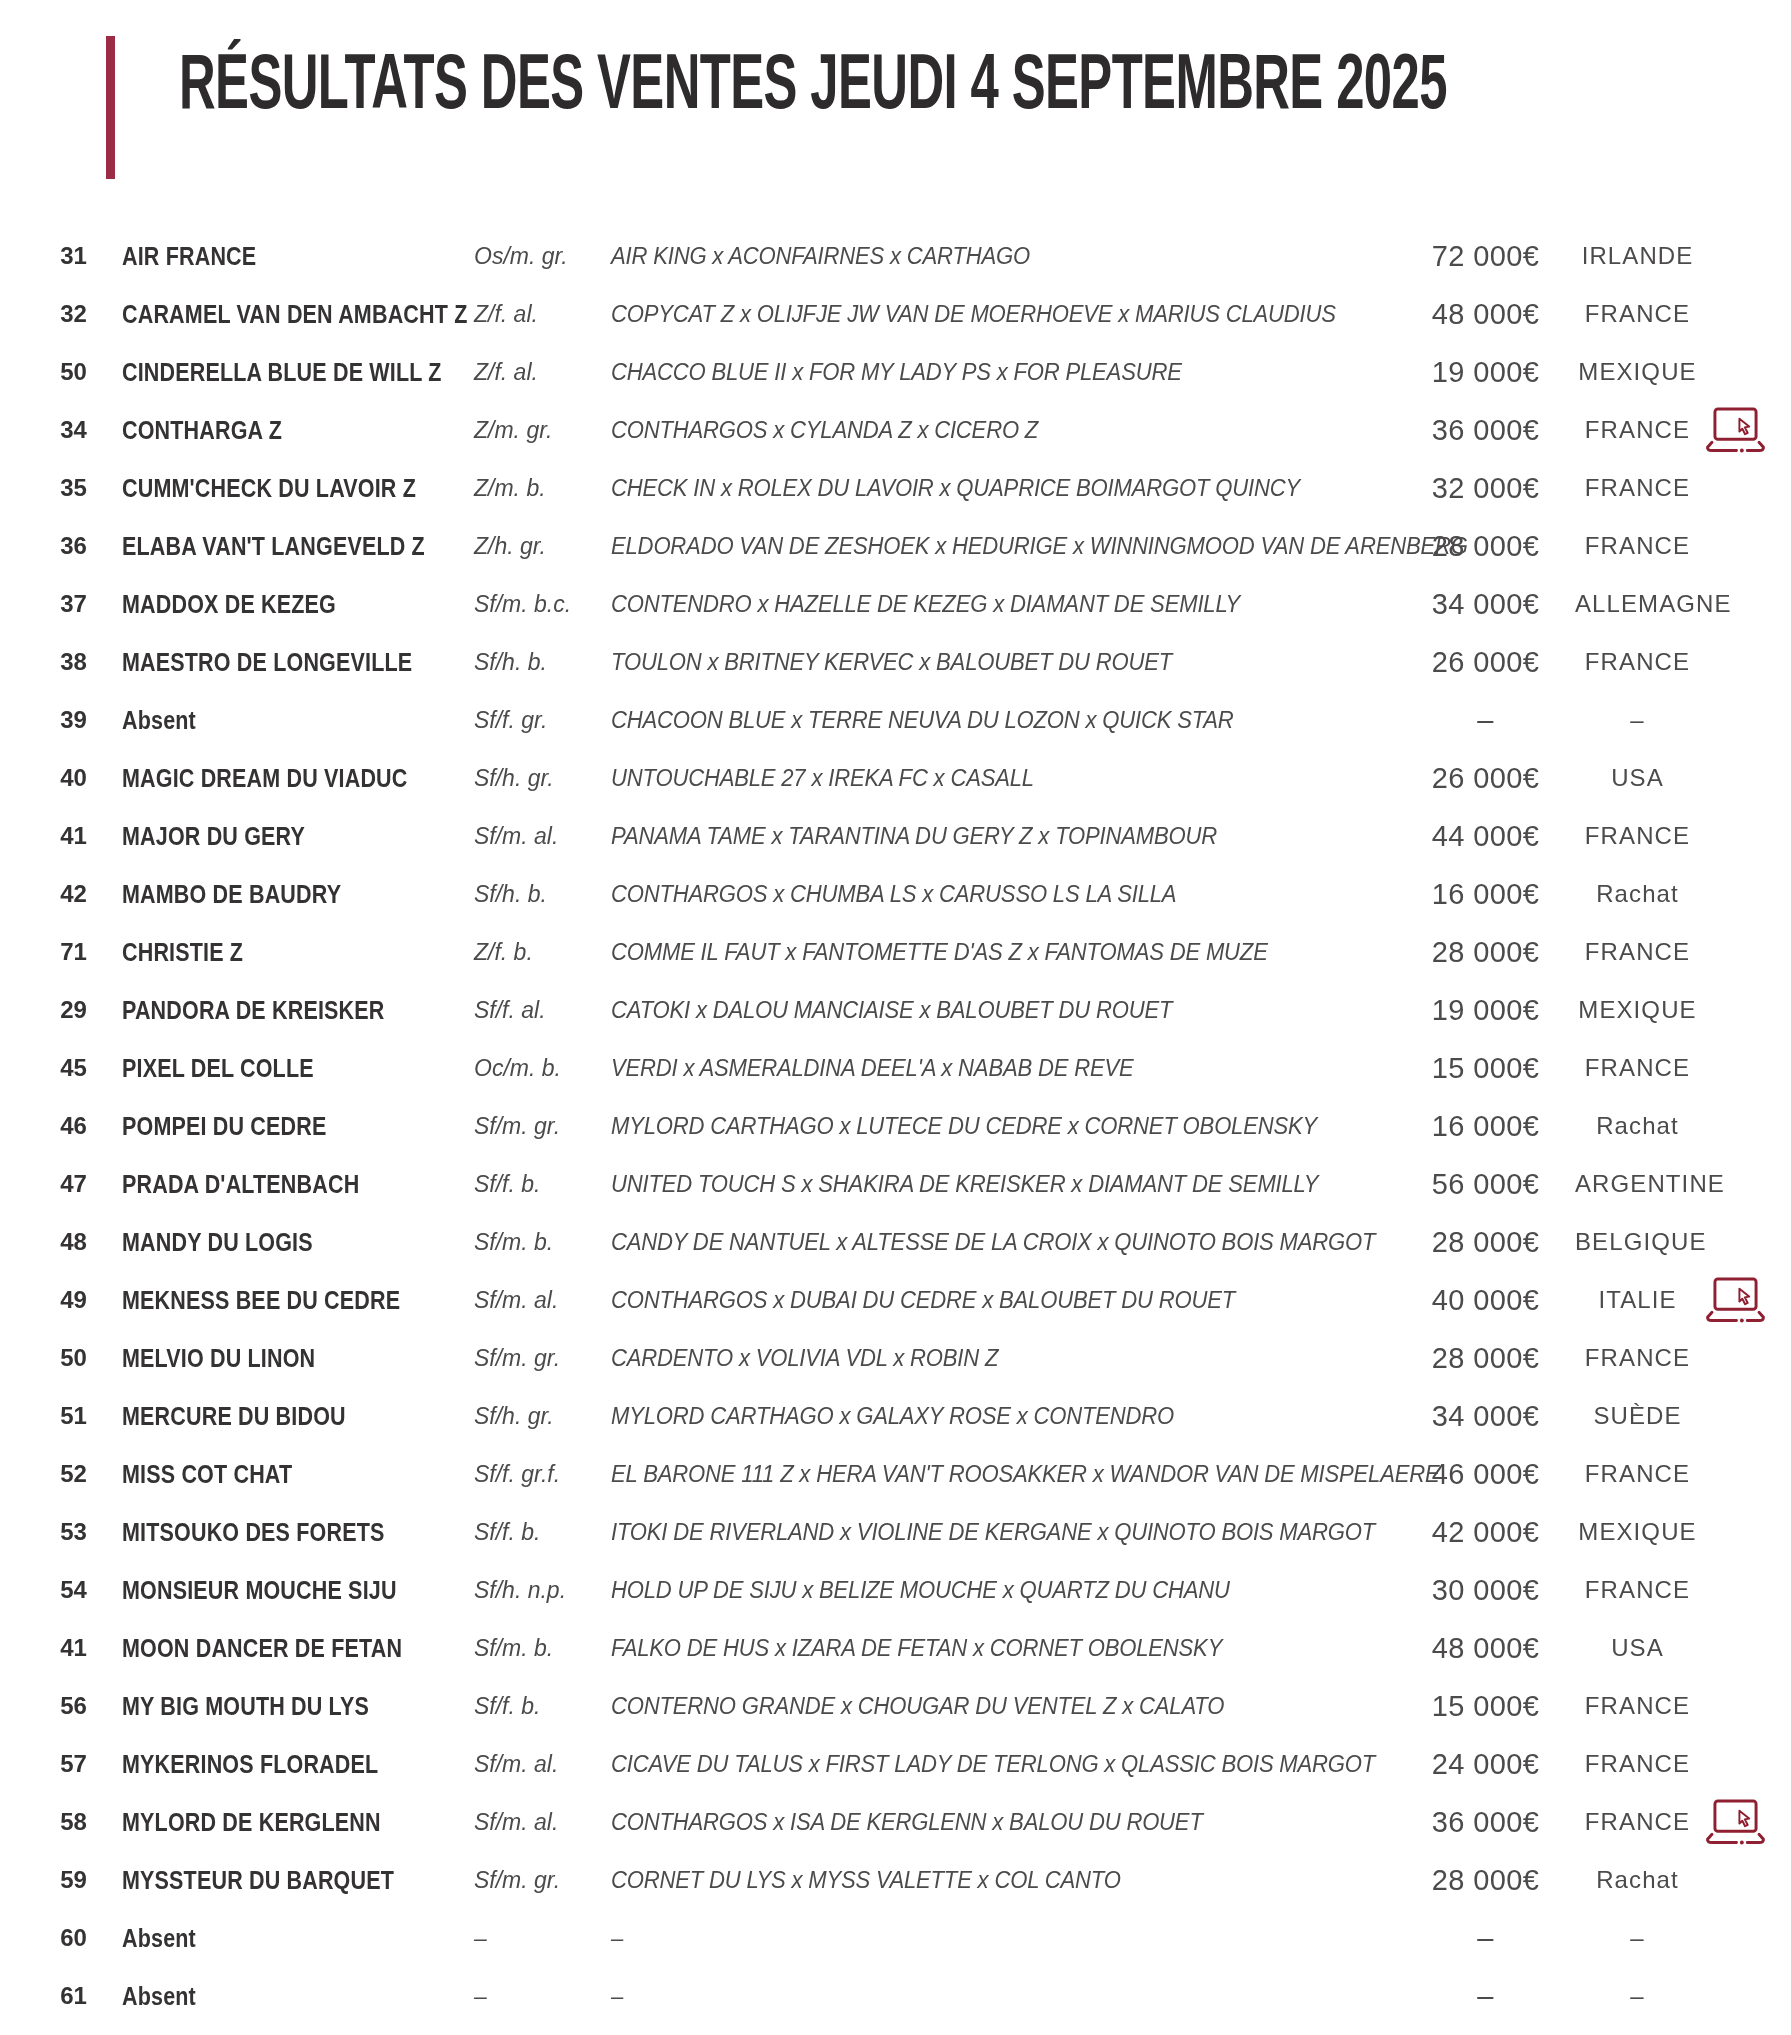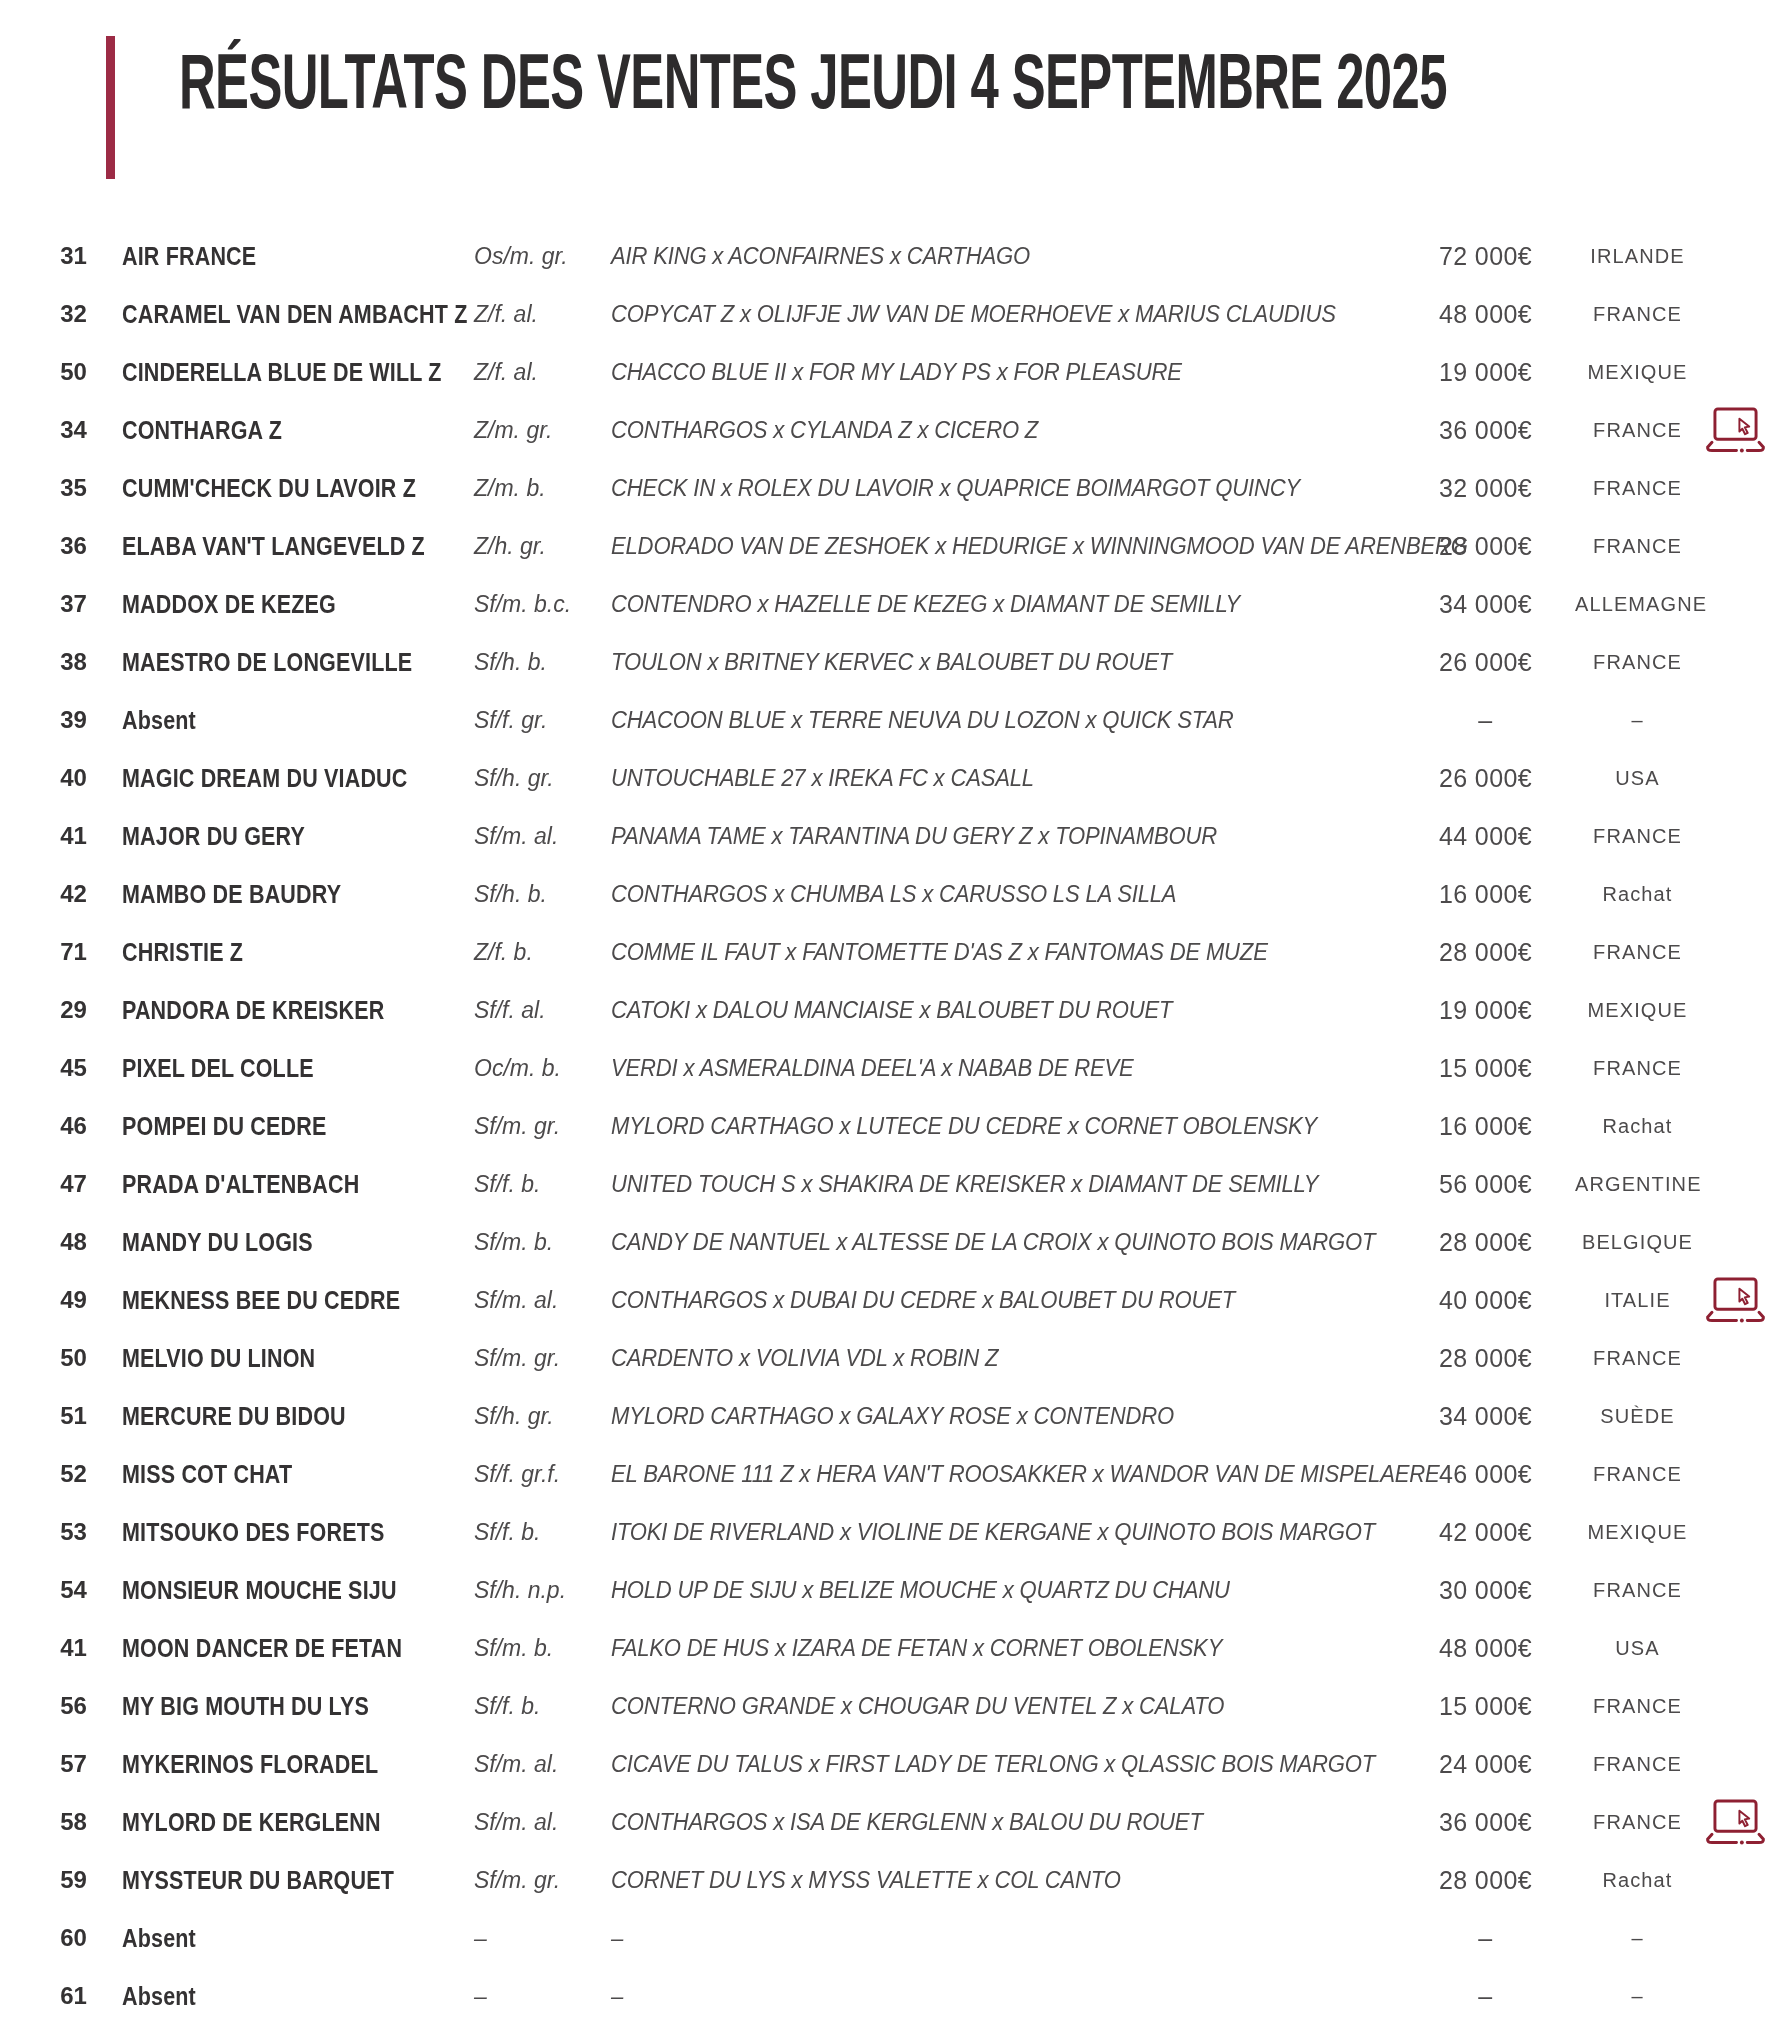--- a/index.html
+++ b/index.html
@@ -19,22 +19,22 @@
     display:grid;
     grid-template-columns:73px 352px 137px 785px 179px 125px 70px;
     align-items:center;height:58px;
   }
   .c{white-space:nowrap;}
   .c-num{font-weight:bold;font-size:24px;color:#343233;text-align:center;padding-right:24px;}
   .c-name{font-weight:bold;font-size:25px;color:#343233;letter-spacing:0.2px;
           transform:scaleX(.86);transform-origin:left center;}
   .c-type,.c-ped{font-style:italic;font-size:23px;color:#4c4a4b;}
   .c-ped{transform:scaleX(.96);transform-origin:left center;letter-spacing:-0.2px;}
-  .c-price{font-size:25px;color:#4c4a4b;text-align:center;letter-spacing:0.4px;}
-  .c-country{font-size:20px;color:#4c4a4b;text-align:center;letter-spacing:1.1px;}
+  .c-price{font-size:29px;color:#4c4a4b;text-align:center;letter-spacing:0.4px;}
+  .c-country{font-size:24px;color:#4c4a4b;text-align:center;letter-spacing:1.1px;}
   .c-icon{display:flex;justify-content:center;align-items:center;color:var(--icon);}
   .c-icon svg{display:block;}
 </style>
 </head>
 <body style="--bar: #9c2b45; --icon: #8e2032;">
 
 <div class="accent-bar"></div>
 <h1 class="page-title">RÉSULTATS DES VENTES JEUDI 4 SEPTEMBRE 2025</h1>
 
 <div class="results-table">

